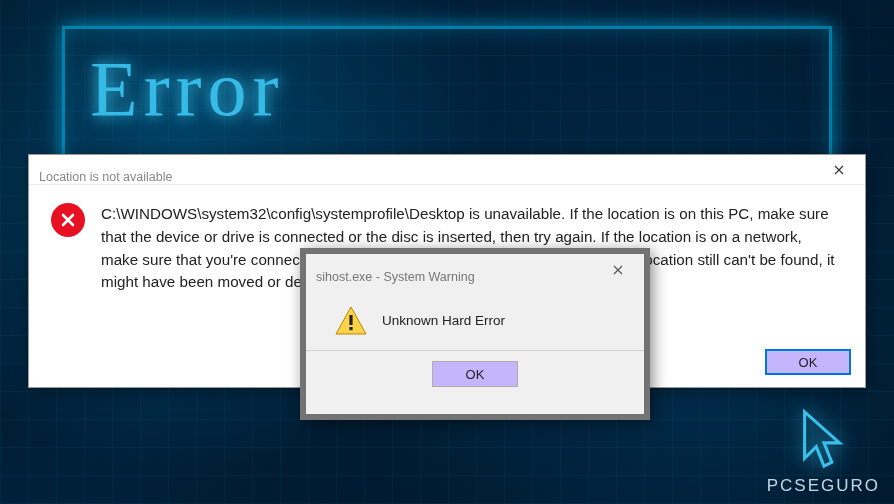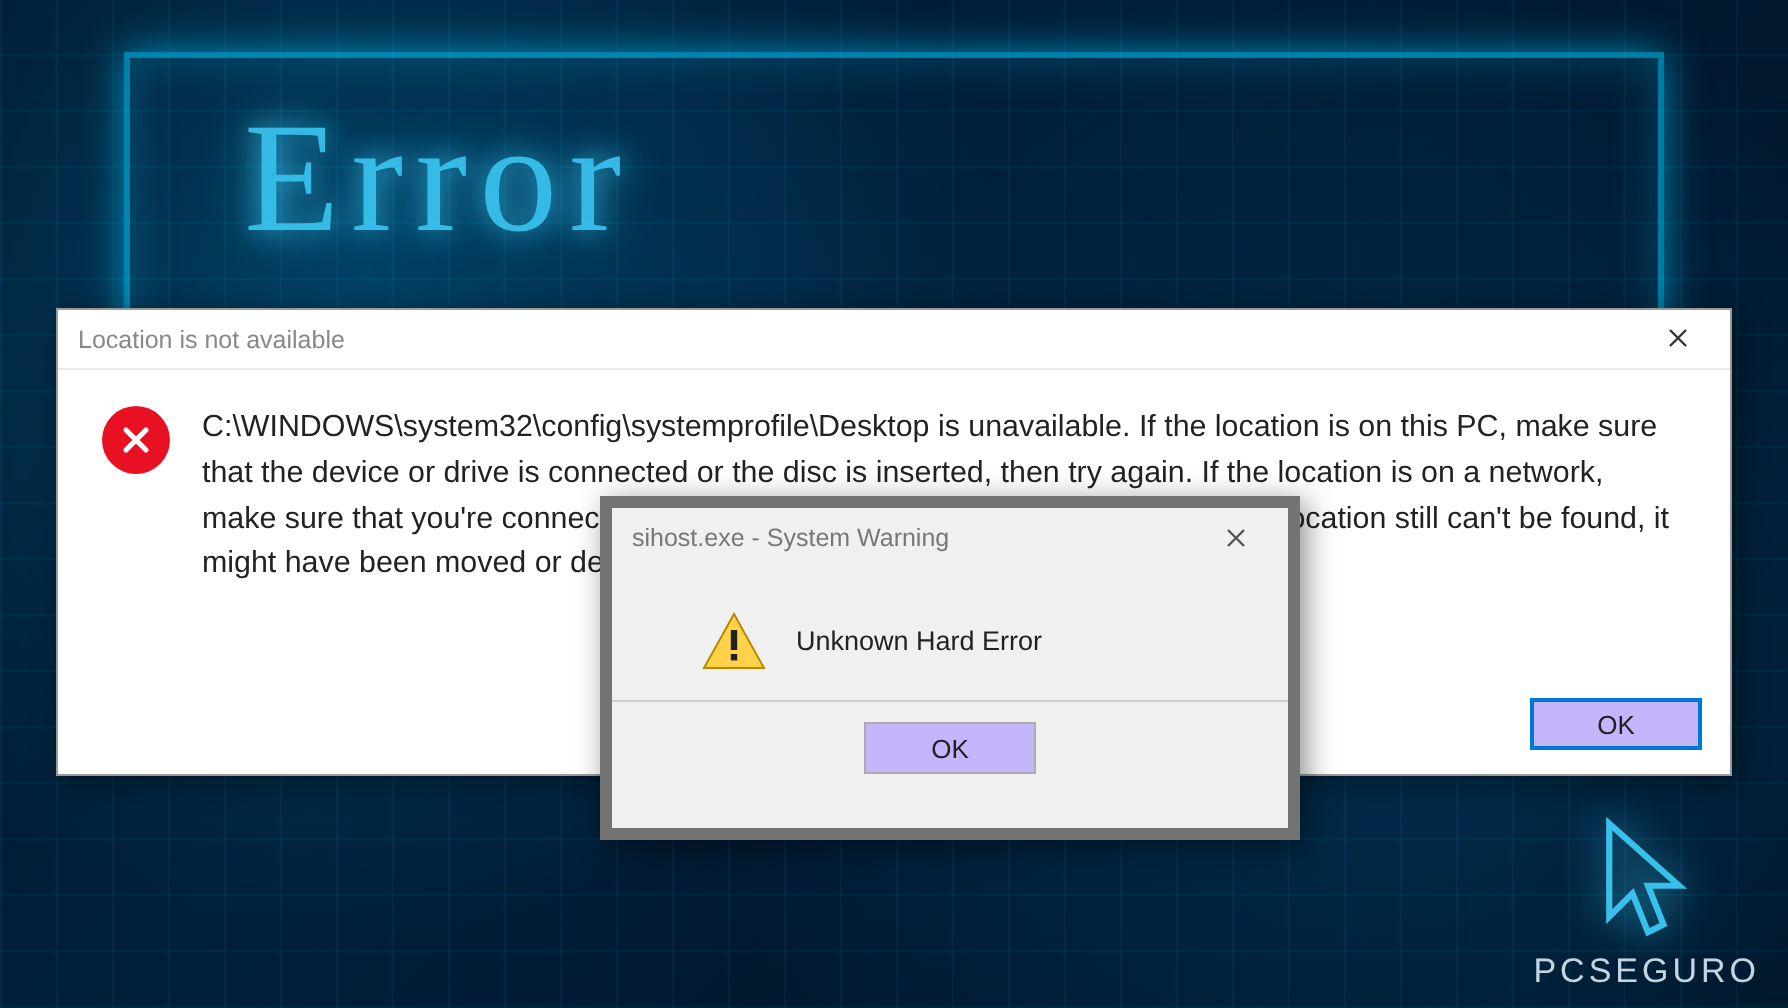--- a/index.html
+++ b/index.html
@@ -40,21 +40,20 @@
 .glow-title {
   position: absolute;
   left: 90px;
   top: 44px;
   font-family: Georgia, serif;
   font-size: 78px;
   letter-spacing: 6px;
   color: #3fd2ff;
   text-shadow: 0 0 14px rgba(63,210,255,0.9), 0 0 28px rgba(63,210,255,0.6);
   opacity: 0.85;
-  margin-left: 32px;
 }
 .cursor {
   position: absolute;
   right: 46px;
   bottom: 34px;
   width: 48px;
   height: 62px;
   opacity: 0.9;
 }
 .cursor svg { filter: drop-shadow(0 0 10px rgba(63,210,255,0.9)); }
@@ -77,21 +76,21 @@
 .dialog-main {
   left: 28px;
   top: 154px;
   width: 838px;
   height: 234px;
 }
 .titlebar {
   height: 30px;
   background: #fff;
   display: flex;
-  align-items: center;
+  align-items: flex-end;
   padding: 0 4px 0 10px;
   color: #888;
   font-size: 12.5px;
   border-bottom: 1px solid #eaeaea;
   gap: 45px;
 }
 .titlebar .title { flex: 1; }
 .titlebar .close {
   width: 44px;
   height: 28px;
@@ -153,21 +152,21 @@
 .dialog-warn .titlebar {
   background: #f0f0f0;
   border-bottom: none;
   color: #777;
   font-size: 12.5px;
 }
 .dialog-warn .body2 {
   display: flex;
   align-items: center;
   gap: 14px;
-  padding: 20px 18px 12px 44px;
+  padding: 20px 18px 12px 28px;
 }
 .warn-icon {
   width: 34px; height: 34px;
   flex: 0 0 34px;
   display: flex;
   align-items: center;
   justify-content: center;
 }
 .dialog-warn .buttons2 {
   border-top: 1px solid #d0d0d0;

